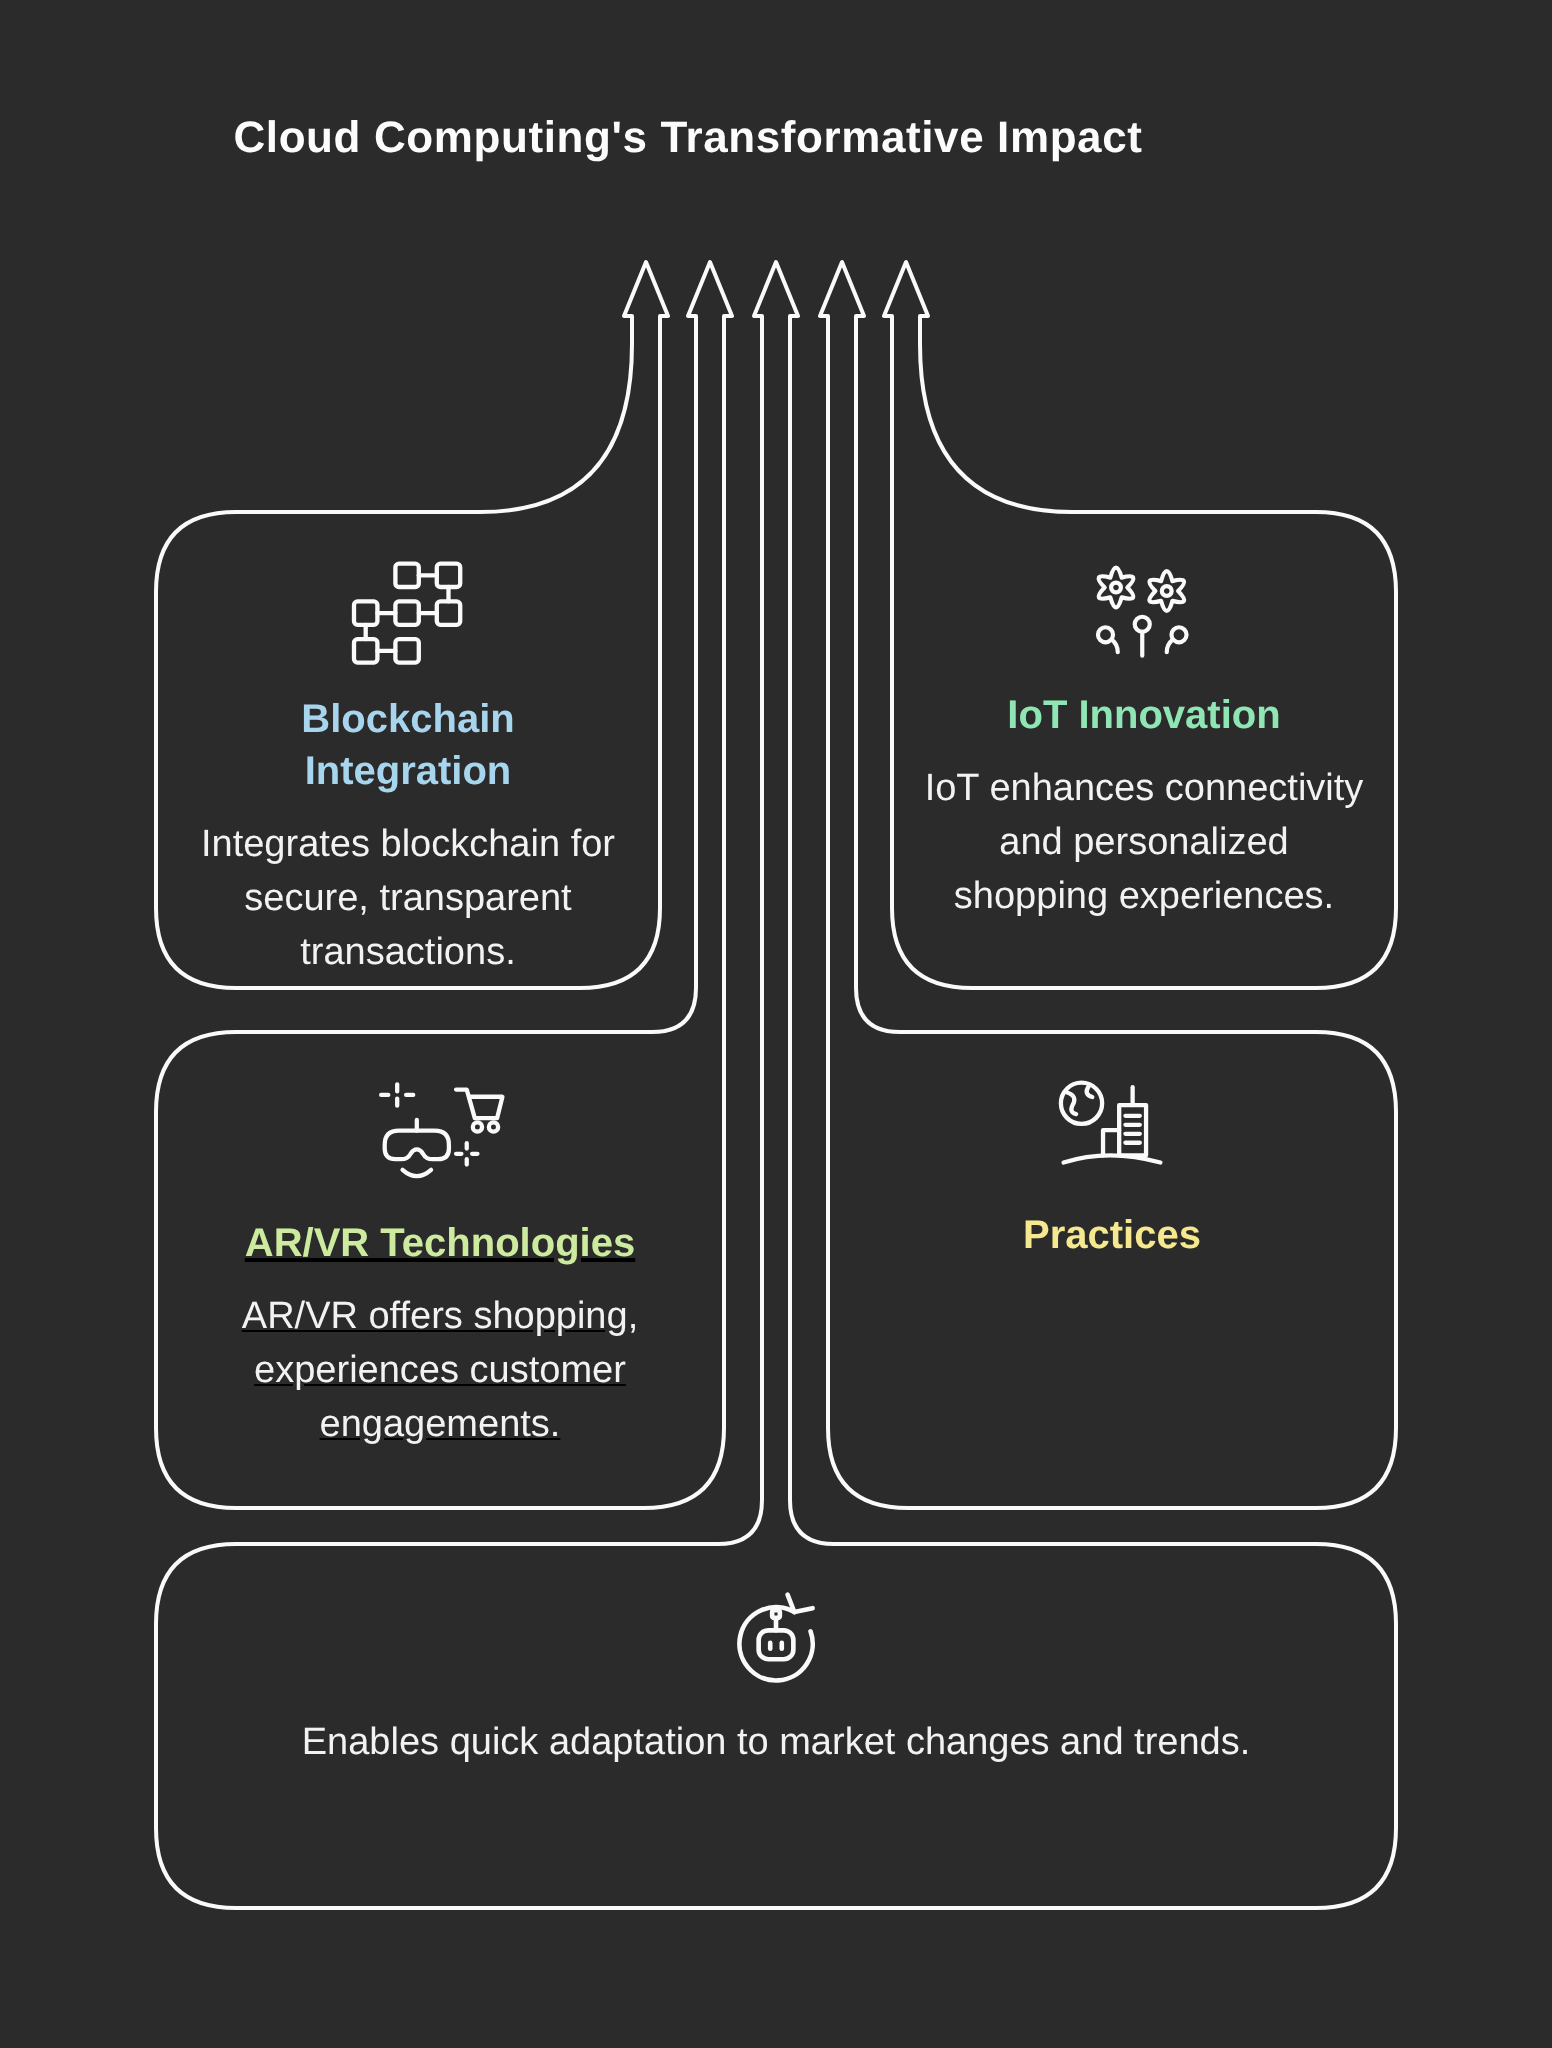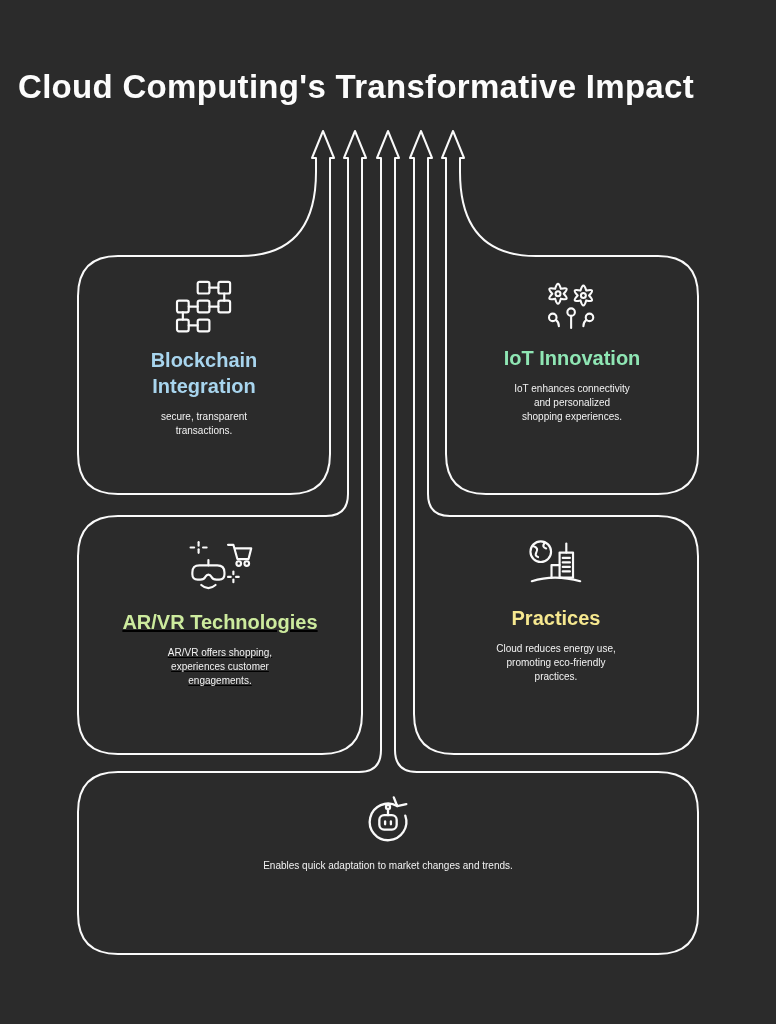--- a/index.html
+++ b/index.html
@@ -3,38 +3,38 @@
 <meta charset="utf-8">
 <style>
   html,body { margin:0; padding:0; background:#2b2b2b; }
   .stage {
     position:relative; width:776px; height:1024px; overflow:hidden;
     background:#2b2b2b;
     font-family:"Liberation Sans", sans-serif;
   }
   .main-title {
     position:absolute; top:56px; left:0; width:688px;
-    text-align:center; font-size:33px; font-weight:bold;
-    color:#fcfcfc; letter-spacing:0.3px; margin:12px;
+    text-align:center; font-size:22px; font-weight:bold;
+    color:#fcfcfc; letter-spacing:0.3px; margin:0;
   }
   .lines-svg { position:absolute; left:0; top:0; }
   .card {
     position:absolute; box-sizing:border-box;
     display:flex; flex-direction:column; align-items:center;
     text-align:center;
   }
   .card .icon-wrap { flex:0 0 auto; }
   .card .icon-wrap svg { display:block; }
   .card-title {
     font-size:20px; font-weight:bold; line-height:1.3;
     margin:13px 0 0 0;
   }
   .card-title .line, .card-desc .line { display:block; }
   .card-desc {
-    font-size:10px; line-height:1.42; color:#f2f2f2;
+    font-size:19px; line-height:1.42; color:#f2f2f2;
     margin:11px 0 0 0;
   }
   #card-blockchain      { left:78px;  top:256px; width:252px; height:238px; padding-top:24px; }
   #card-iot             { left:446px; top:256px; width:252px; height:238px; padding-top:24px; }
   #card-arvr            { left:78px;  top:516px; width:284px; height:238px; padding-top:24px;text-decoration:underline; }
   #card-sustainability  { left:414px; top:516px; width:284px; height:238px; padding-top:24px; }
   #card-rapid           { left:78px;  top:772px; width:620px; height:182px; padding-top:20px; }
   .icon-stroke { stroke:#fafafa; fill:none; stroke-width:2.4; stroke-linecap:round; stroke-linejoin:round; }
 </style>
 </head>
@@ -72,20 +72,21 @@
           <line x1="54.5" y1="15" x2="54.5" y2="23"></line>
           <line x1="8.5" y1="36" x2="8.5" y2="44"></line>
         </g>
       </svg>
     </div>
     <h2 class="card-title" style="color: rgb(168, 213, 238);">
       <span class="line">Blockchain</span>
       <span class="line">Integration</span>
     </h2>
     <p class="card-desc">
+      <span class="line">Integrates blockchain for</span>
       <span class="line">secure, transparent</span>
       <span class="line">transactions.</span>
     </p>
   </section>
 
   <section class="card" id="card-iot">
     <div class="icon-wrap">
       <svg width="56" height="52" viewBox="0 0 64 58">
         <g class="icon-stroke" stroke-width="2.2">
           <g transform="translate(16,15)">
@@ -164,25 +165,20 @@
             <line x1="39.5" y1="35" x2="47.5" y2="35"></line>
           <line x1="43.5" y1="14" x2="43.5" y2="4"></line>
           <path d="M 36,28 L 27,28 L 27,42"></path>
           <path d="M 5,46 Q 30,38 59,46"></path>
         </g>
       </svg>
     </div>
     <h2 class="card-title" style="color: rgb(246, 232, 143);">
       <span class="line">Practices</span>
     </h2>
-    <p class="card-desc">
-      <span class="line">Cloud reduces energy use,</span>
-      <span class="line">promoting eco-friendly</span>
-      <span class="line">practices.</span>
-    </p>
   </section>
 
   <section class="card" id="card-rapid">
     <div class="icon-wrap">
       <svg width="54" height="56" viewBox="0 0 56 58">
         <g class="icon-stroke" stroke-width="2.2">
           <path d="M 37.5,14.5 A 19,19 0 1 0 45.9,24.5"></path>
           <path d="M 37.5,14.5 L 34,5.5 M 37.5,14.5 L 47,12.5"></path>
           <rect x="19" y="24" width="18" height="15" rx="5"></rect>
           <line x1="25" y1="30.5" x2="25" y2="33.5"></line>

